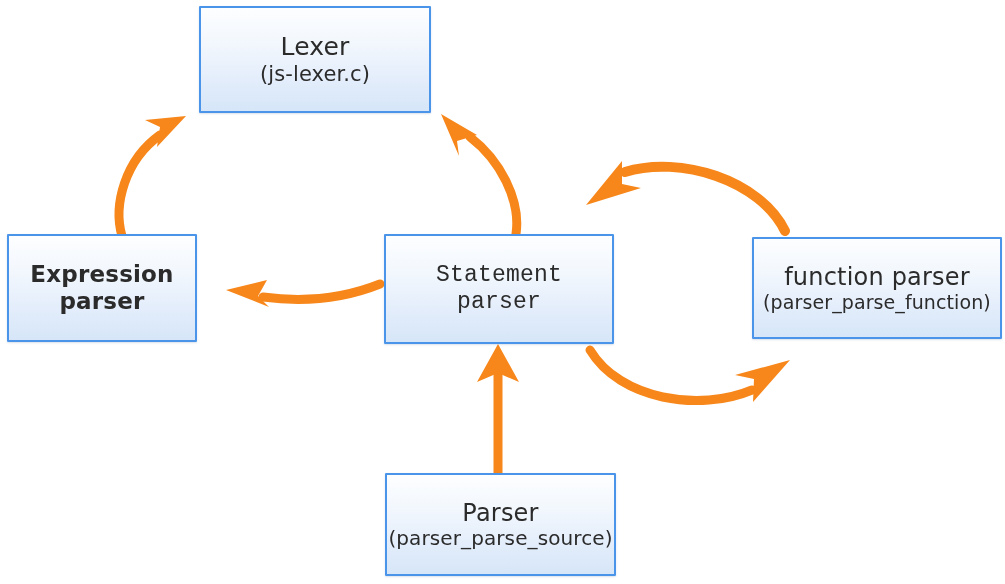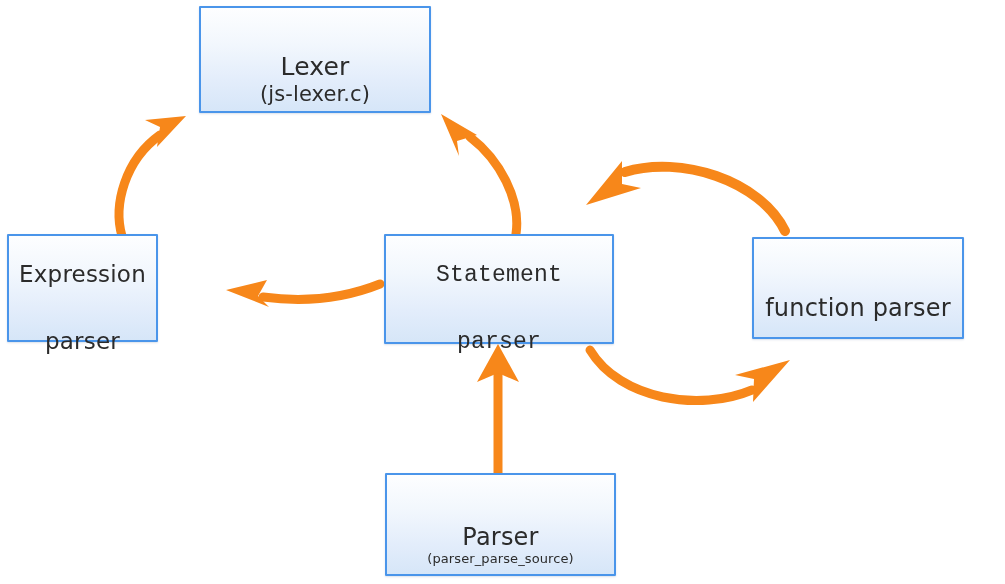--- a/index.html
+++ b/index.html
@@ -42,39 +42,38 @@
     justify-content: center;
     text-align: center;
     color: #2b2b2b;
     line-height: 1.18;
     border-radius: 1px;
   }
   .node .title {
     font-size: 23px;
     letter-spacing: 0.2px;
     white-space: nowrap;
-    margin-top: 40px;
   }
   .node .subtitle {
     font-size: 19px;
     letter-spacing: 0.1px;
     white-space: nowrap;
   }
 
   
   #node-lexer     { left: 199px; top: 6px;   width: 232px; height: 107px; }
-  #node-expr      { left: 7px;   top: 234px; width: 151px; height: 108px; }
+  #node-expr      { left: 7px;   top: 234px; width: 190px; height: 108px; font-weight: bold; }
   #node-statement { left: 384px; top: 234px; width: 230px; height: 110px; font-family: Liberation Mono, monospace; }
-  #node-function  { left: 752px; top: 237px; width: 212px; height: 102px; justify-content: center; }
+  #node-function  { left: 752px; top: 237px; width: 250px; height: 102px; justify-content: center; }
   #node-parser    { left: 385px; top: 473px; width: 231px; height: 103px; }
 
   #node-function .title    { font-size: 24px; }
   #node-function .subtitle { font-size: 19px; }
   #node-parser .title      { font-size: 24px; }
-  #node-parser .subtitle   { font-size: 13px; }
+  #node-parser .subtitle   { font-size: 20px; }
   #node-lexer .title       { font-size: 25px; }
   #node-lexer .subtitle    { font-size: 21px; }
 </style>
 </head>
 <body>
 
 <div id="canvas">
 
   <svg class="arrow-layer" viewBox="0 0 1005 584" width="1005" height="584" xmlns="http://www.w3.org/2000/svg">
 
@@ -119,20 +118,21 @@
     <div class="title">parser</div>
   </div>
 
   <div class="node" id="node-statement">
     <div class="title">Statement</div>
     <div class="title">parser</div>
   </div>
 
   <div class="node" id="node-function">
     <div class="title">function parser</div>
+    <div class="subtitle">(parser_parse_function)</div>
   </div>
 
   <div class="node" id="node-parser">
     <div class="title">Parser</div>
     <div class="subtitle">(parser_parse_source)</div>
   </div>
 
 </div>
 
 </body></html>

